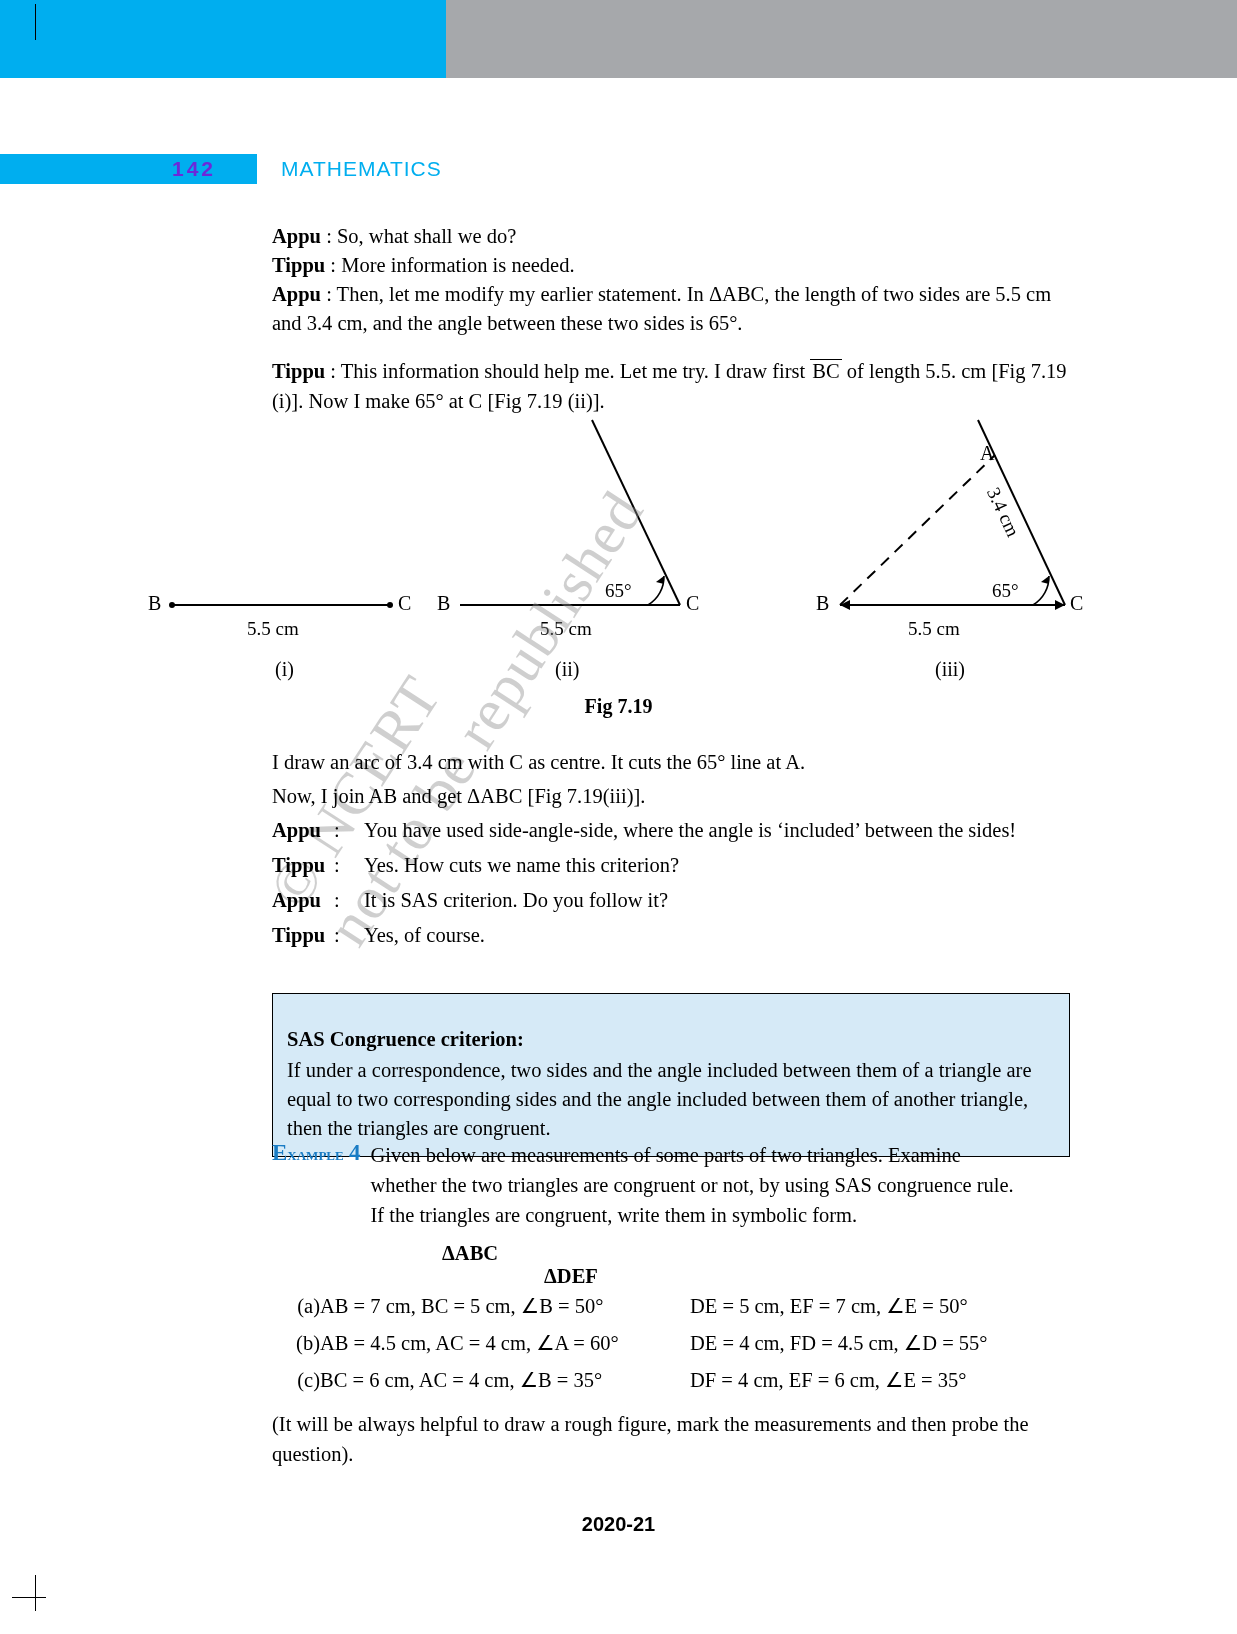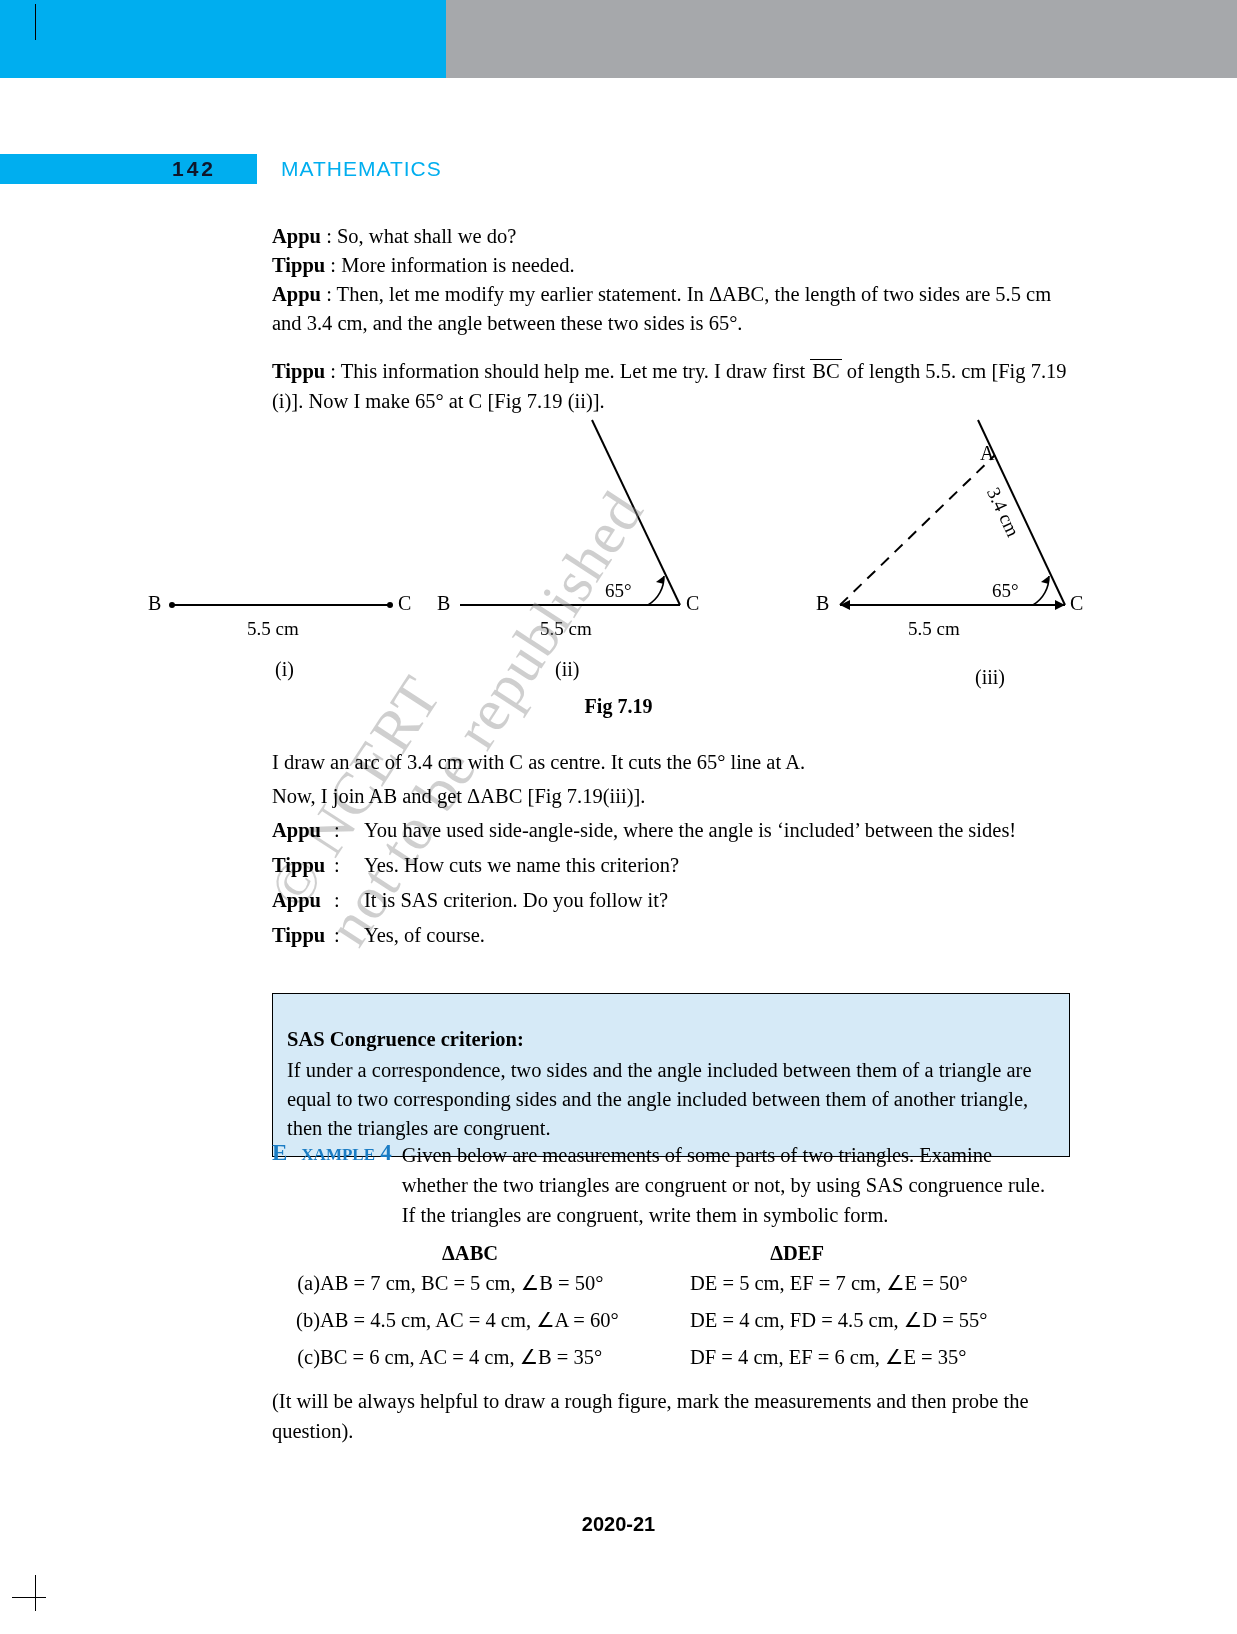--- a/index.html
+++ b/index.html
@@ -53,21 +53,21 @@
     width: 257px; height: 30px;
     background: #00aeef;
   }
   .page-num {
     position: absolute;
     left: 172px; top: 157px;
     font-family: "Liberation Sans", sans-serif;
     font-size: 21px;
     font-weight: bold;
     letter-spacing: 3px;
-    color: #0f172a;
+    color: #6d28d9;
   }
   .subject {
     position: absolute;
     left: 281px; top: 157px;
     font-family: "Liberation Sans", sans-serif;
     font-size: 21px;
     letter-spacing: 1px;
     color: #00aeef;
   }
   
@@ -171,33 +171,34 @@
     position: absolute;
     left: 272px; top: 1140px;
     width: 800px;
   }
   .ex-head {
     font-family: "Liberation Serif", serif;
     color: #1a7cc4;
     font-weight: bold;
     font-size: 21px;
   }
-  .ex-head .small { font-size: 17px; margin-left: 14px; }
+  .ex-head .small { font-size: 13px; }
   .ex-head .num { font-size: 23px; }
   .ex-text {
     font-size: 20.5px;
     line-height: 30px;
   }
   .ex-first { display: flex; }
   .ex-first .body { margin-left: 10px; }
   .tri-head {
     display: flex;
     margin-top: 12px;
     font-size: 20.5px;
     font-weight: bold;
+    flex-direction: column;
   }
   .tri-head .t1 { margin-left: 170px; }
   .tri-head .t2 { margin-left: 272px; }
   .ex-row {
     display: flex;
     font-size: 20.5px;
     line-height: 37px;
   }
   .ex-row .tag { width: 48px; text-align: right; }
   .ex-row .c1 { width: 370px; }
@@ -290,21 +291,21 @@
   <span class="fig-small" style="left:465px; top:160px;">65°</span>
   <span class="fig-label" style="left:415px; top:238px;">(ii)</span>
 
   
   <span class="fig-label" style="left:676px; top:172px;">B</span>
   <span class="fig-label" style="left:930px; top:172px;">C</span>
   <span class="fig-label" style="left:840px; top:22px;">A</span>
   <span class="fig-small" style="left:768px; top:198px;">5.5 cm</span>
   <span class="fig-small" style="left:852px; top:160px;">65°</span>
   <span class="fig-small" style="left:862px; top:64px; transform: rotate(65deg); transform-origin: left top;">3.4 cm</span>
-  <span class="fig-label" style="left:835px; top:238px;margin-top:8px;">(iii)</span>
+  <span class="fig-label" style="left:795px; top:238px;">(iii)</span>
 </div>
 
 <div class="fig-caption">Fig  7.19</div>
 
 <div class="watermark">
   <div class="wm-text">© NCERT</div>
   <div class="wm-text">not to be republished</div>
 </div>
 
 <div class="dialog2">

